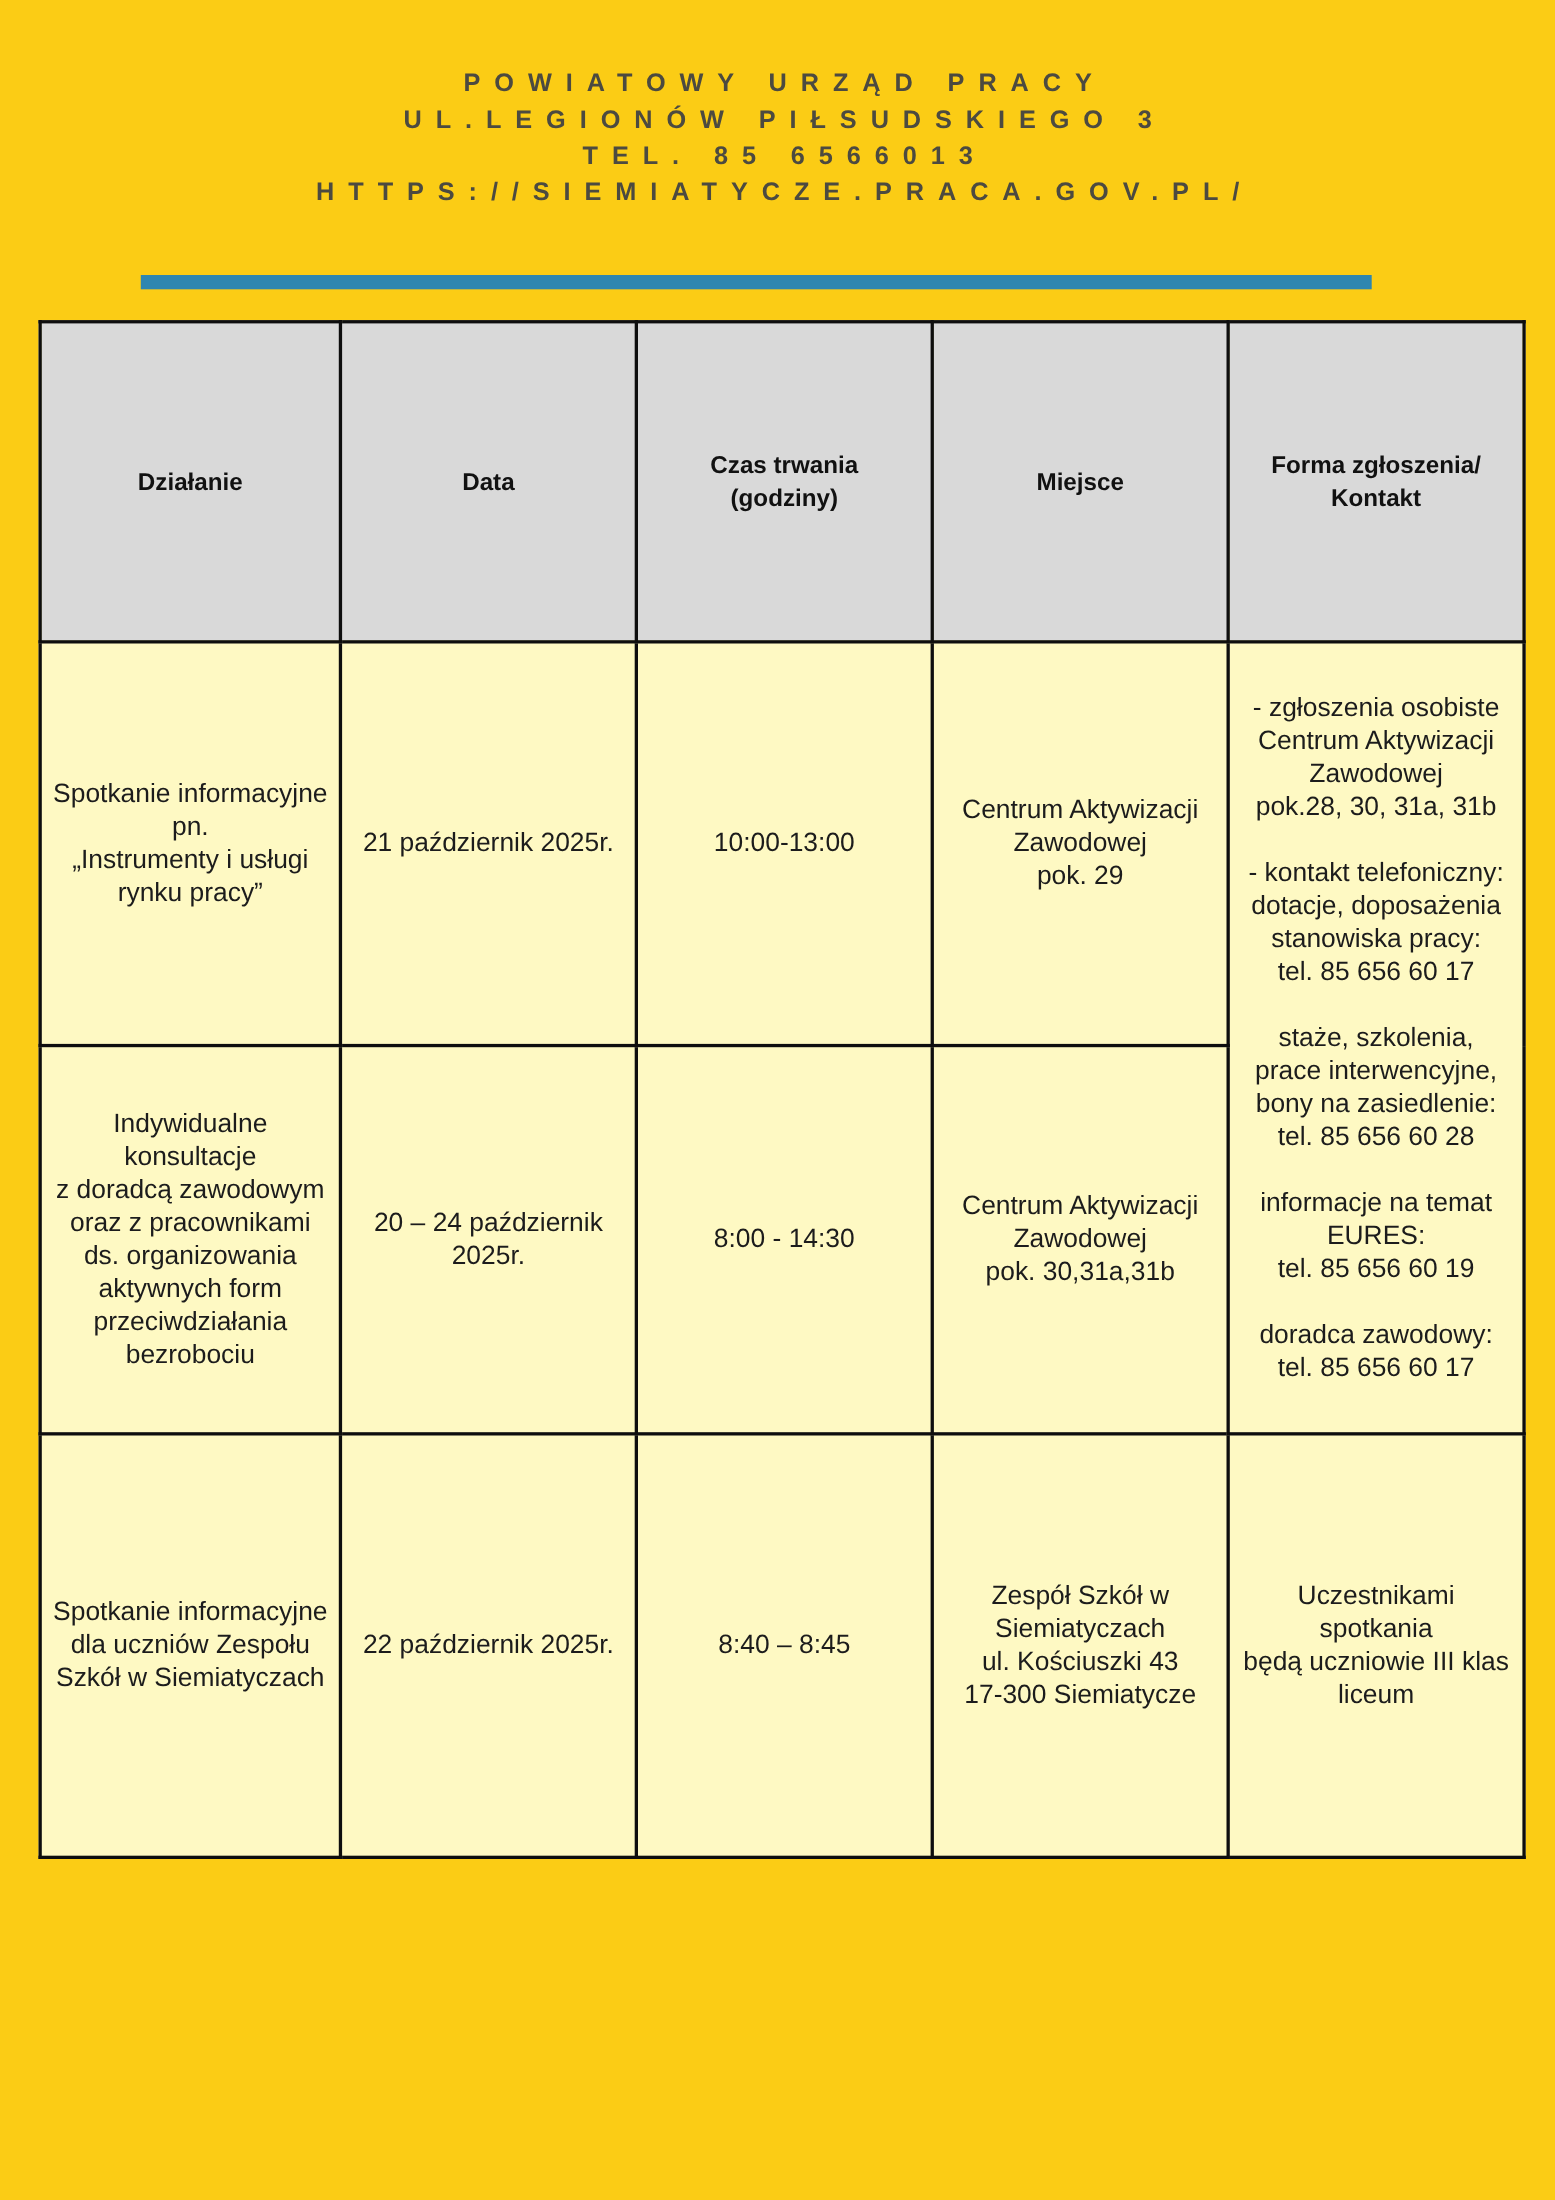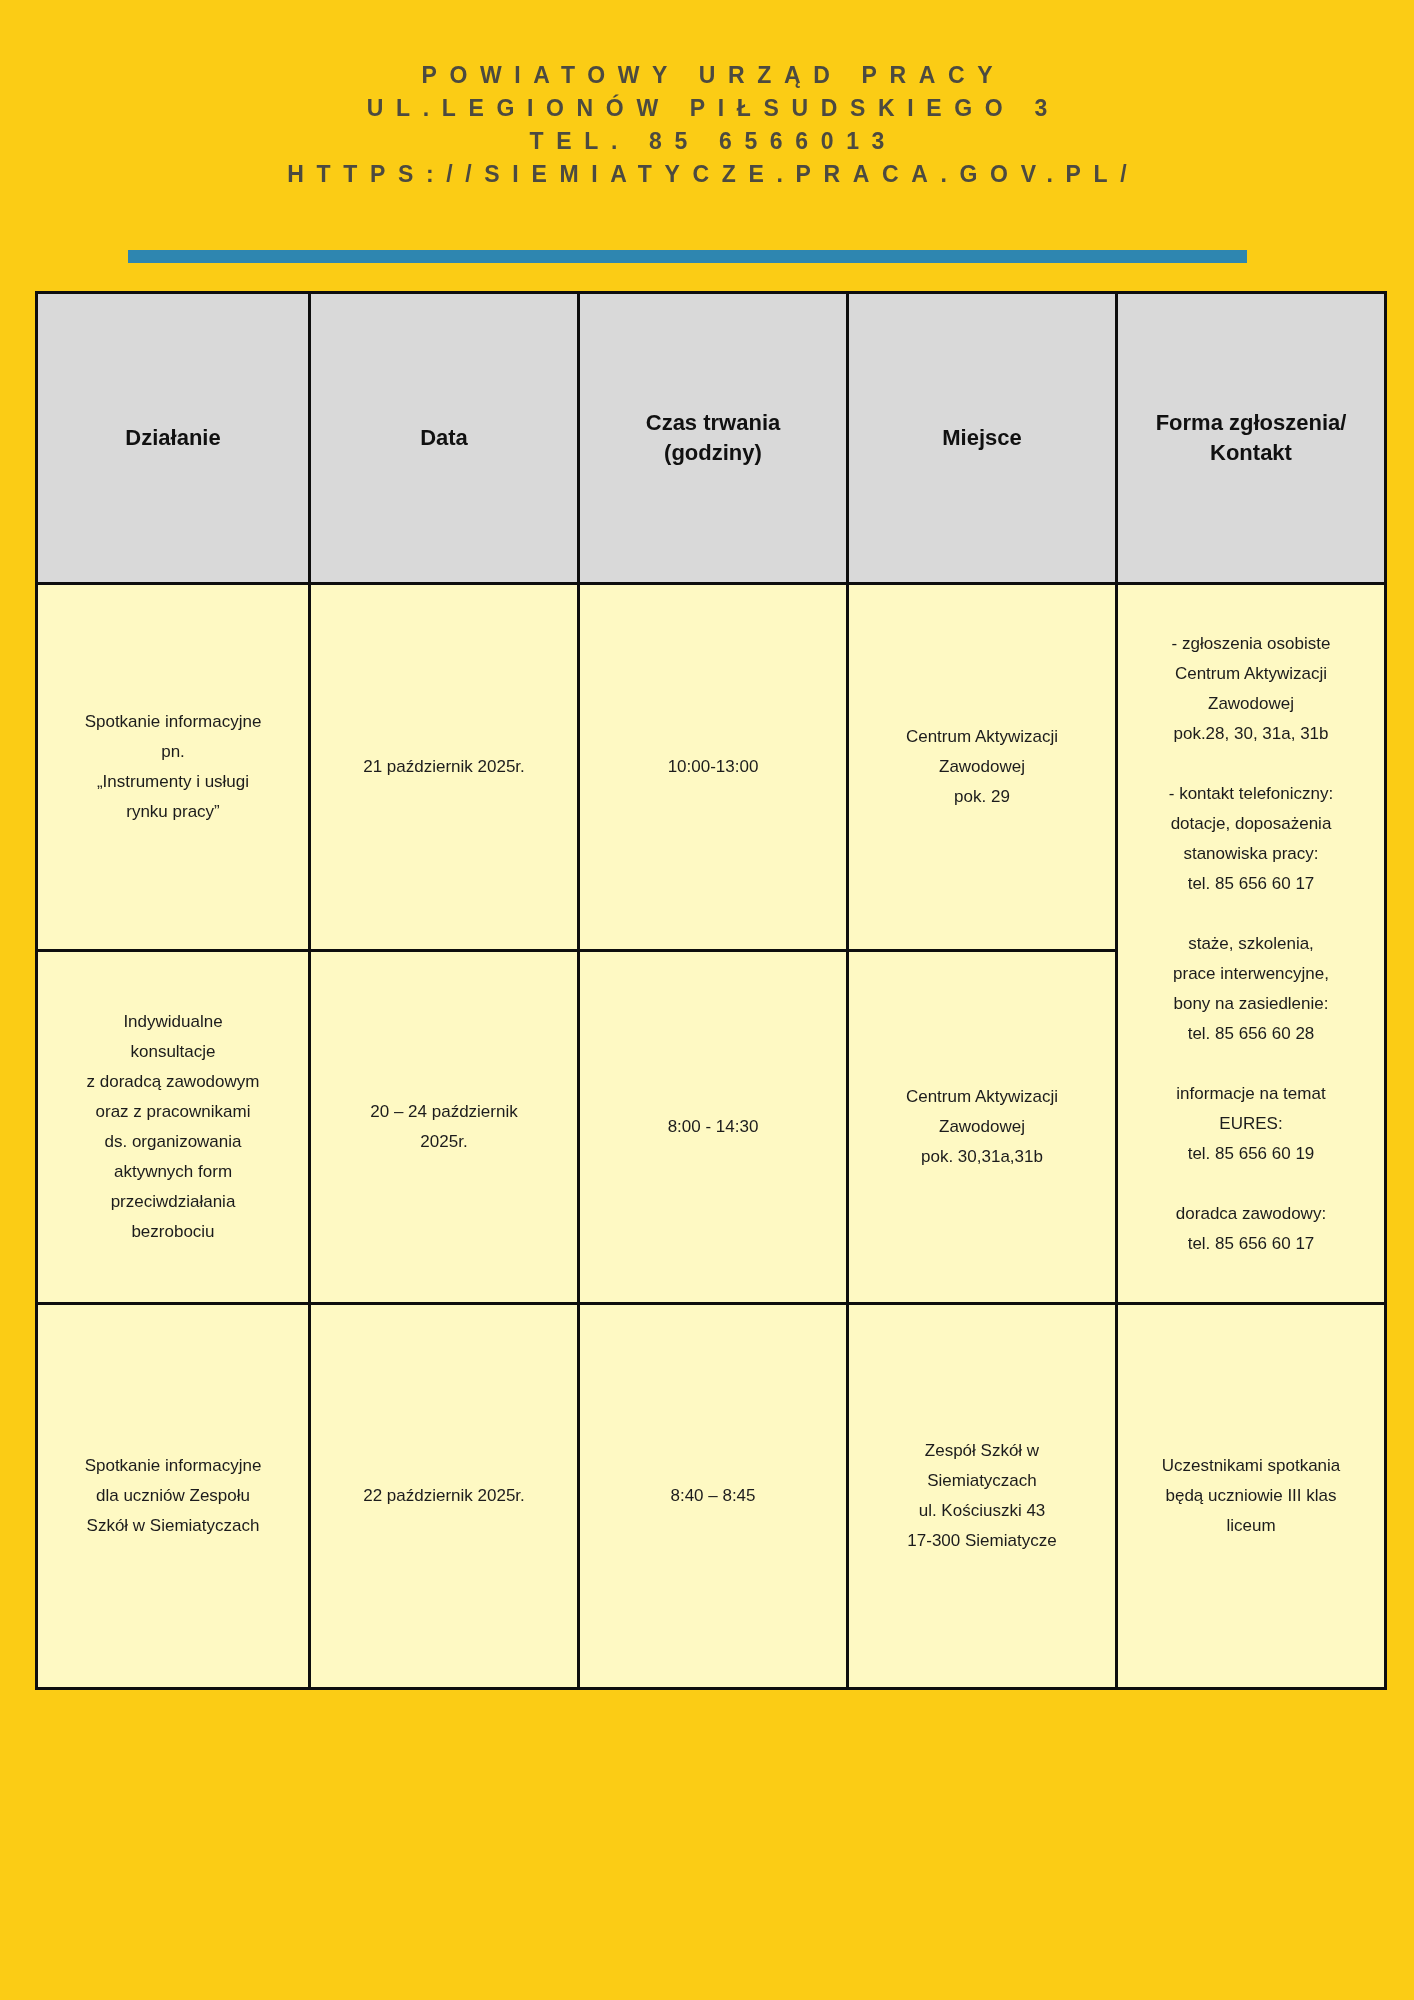--- a/index.html
+++ b/index.html
@@ -49,21 +49,21 @@
     border-collapse: collapse;
     table-layout: fixed;
     background: #fef9c3;
   }
   .schedule td, .schedule th {
     border: 3px solid #0e0e0e;
     text-align: center;
     vertical-align: middle;
     white-space: pre-line;
     color: #1c1c1c;
-    font-size: 17px;
+    font-size: 24px;
     line-height: 30px;
     padding: 4px 8px;
     overflow: hidden;
   }
   .schedule th {
     background: #D9D9D9;
     font-weight: bold;
     font-size: 22px;
     line-height: 30px;
     color: #111111;

